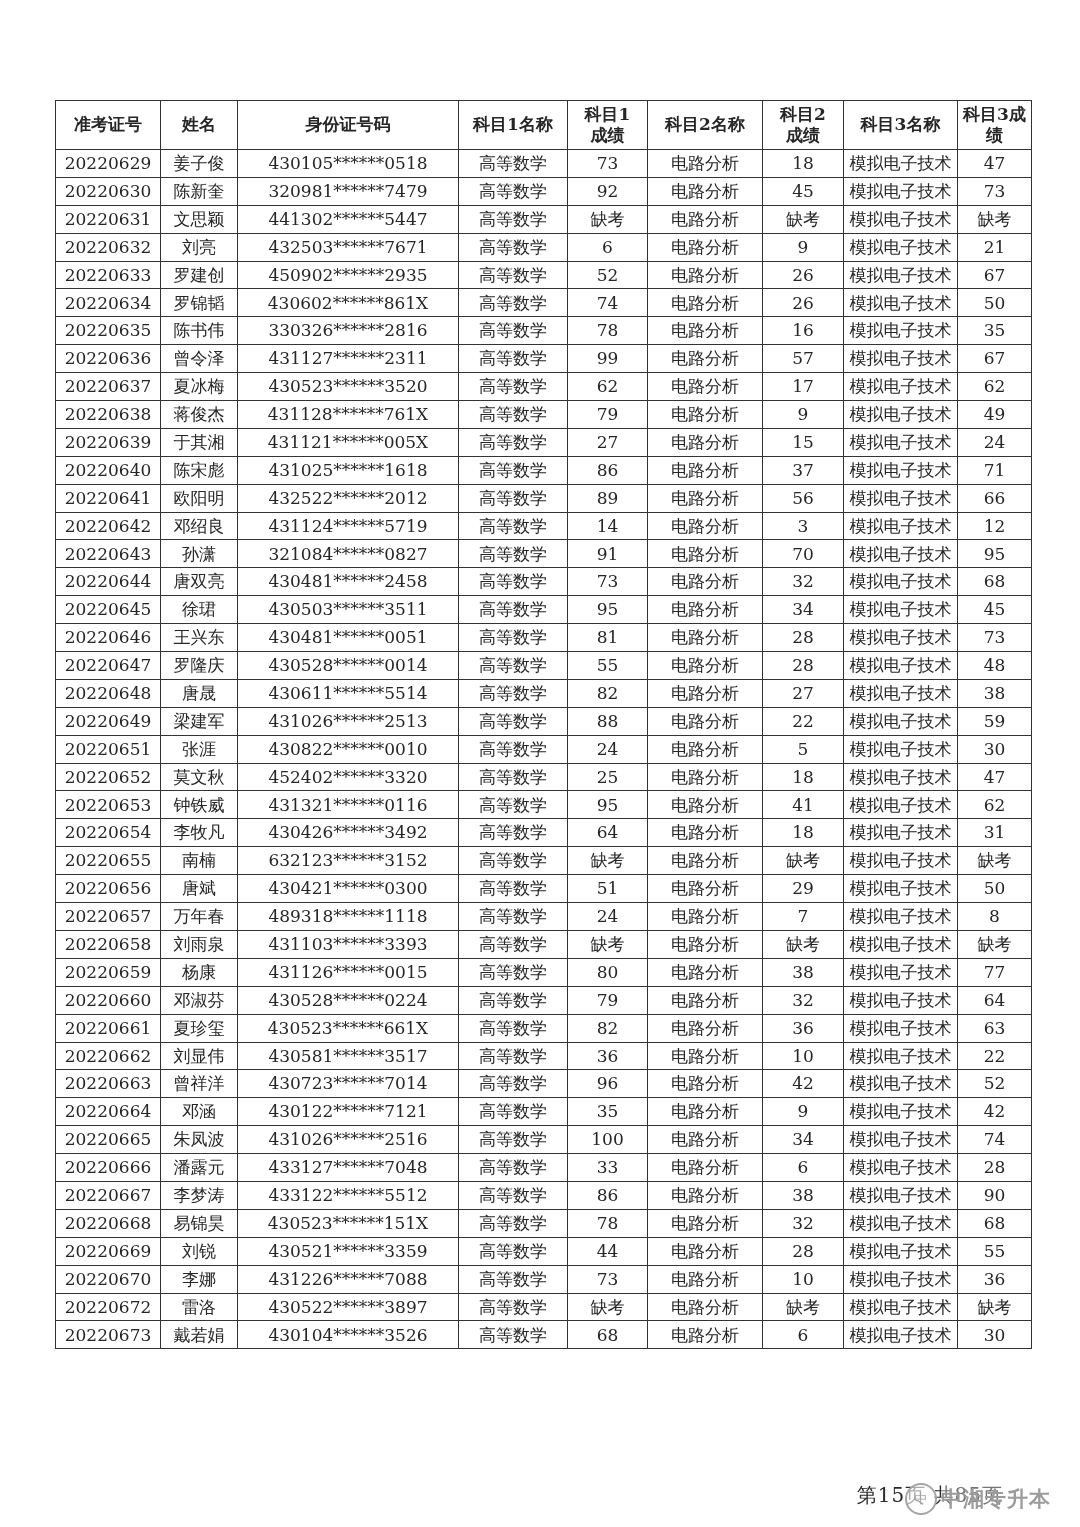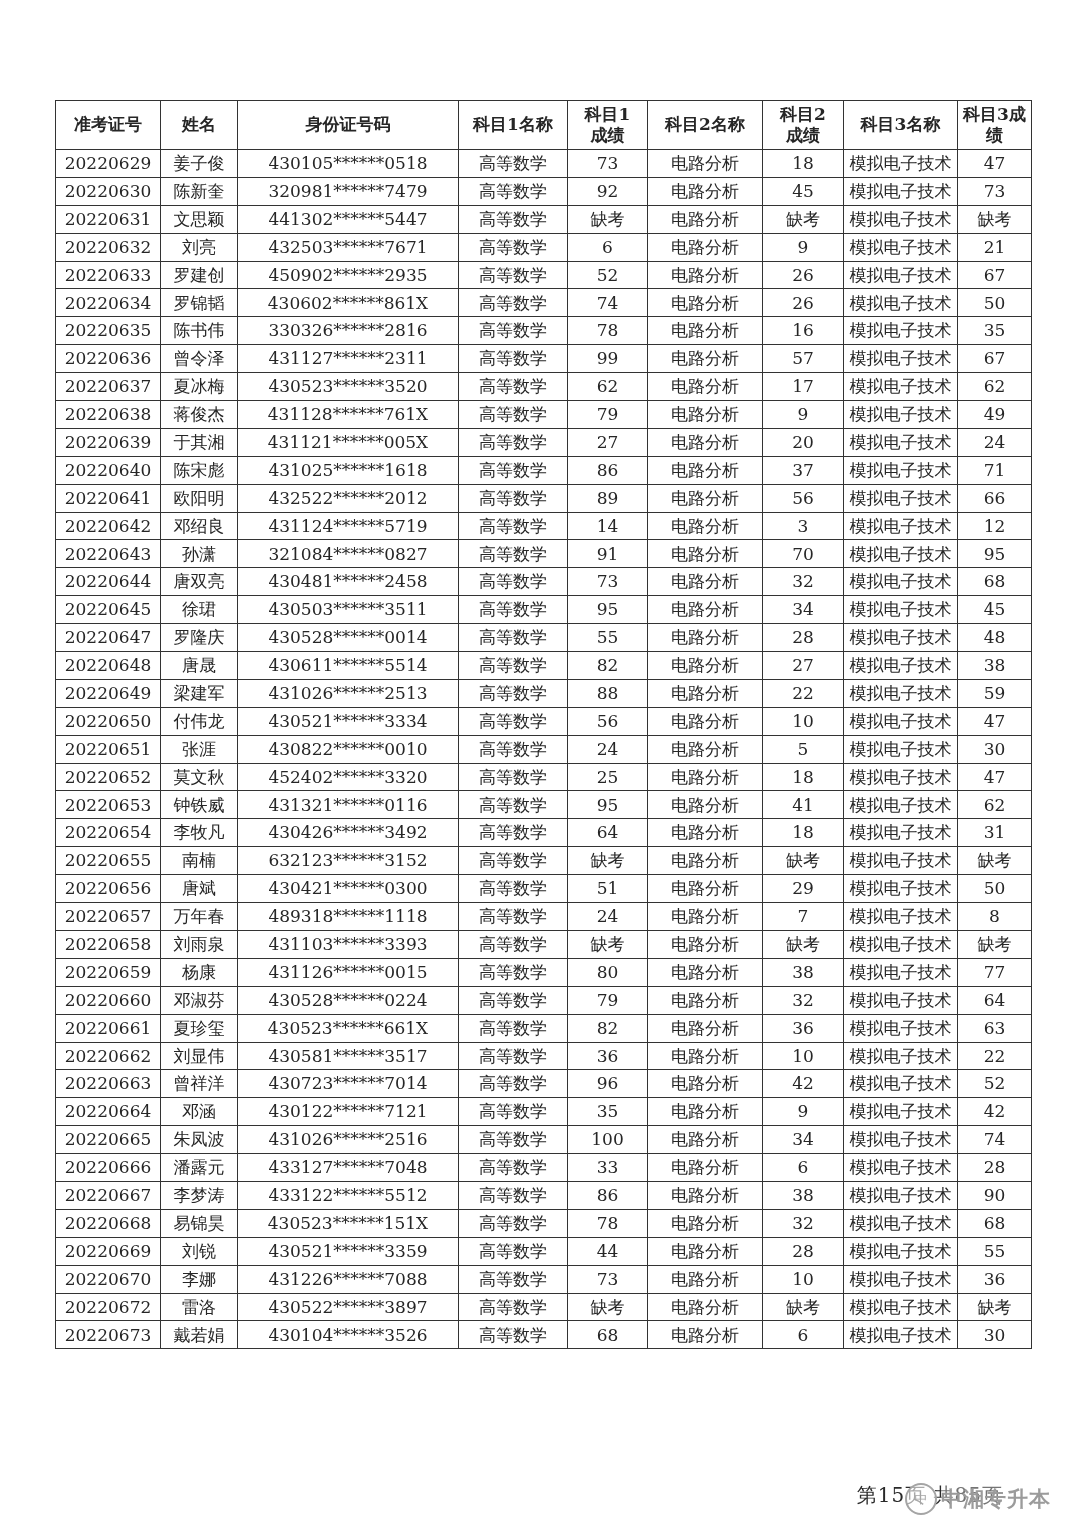--- a/index.html
+++ b/index.html
@@ -230,21 +230,21 @@
           <td>模拟电子技术</td>
           <td>49</td>
         </tr>
         <tr>
           <td>20220639</td>
           <td>于其湘</td>
           <td>431121******005X</td>
           <td>高等数学</td>
           <td>27</td>
           <td>电路分析</td>
-          <td>20</td>
+          <td>15</td>
           <td>模拟电子技术</td>
           <td>24</td>
         </tr>
         <tr>
           <td>20220640</td>
           <td>陈宋彪</td>
           <td>431025******1618</td>
           <td>高等数学</td>
           <td>86</td>
           <td>电路分析</td>
@@ -301,20 +301,31 @@
           <td>徐珺</td>
           <td>430503******3511</td>
           <td>高等数学</td>
           <td>95</td>
           <td>电路分析</td>
           <td>34</td>
           <td>模拟电子技术</td>
           <td>45</td>
         </tr>
         <tr>
+          <td>20220646</td>
+          <td>王兴东</td>
+          <td>430481******0051</td>
+          <td>高等数学</td>
+          <td>81</td>
+          <td>电路分析</td>
+          <td>28</td>
+          <td>模拟电子技术</td>
+          <td>73</td>
+        </tr>
+        <tr>
           <td>20220647</td>
           <td>罗隆庆</td>
           <td>430528******0014</td>
           <td>高等数学</td>
           <td>55</td>
           <td>电路分析</td>
           <td>28</td>
           <td>模拟电子技术</td>
           <td>48</td>
         </tr>
@@ -332,31 +343,20 @@
         <tr>
           <td>20220649</td>
           <td>梁建军</td>
           <td>431026******2513</td>
           <td>高等数学</td>
           <td>88</td>
           <td>电路分析</td>
           <td>22</td>
           <td>模拟电子技术</td>
           <td>59</td>
-        </tr>
-        <tr>
-          <td>20220650</td>
-          <td>付伟龙</td>
-          <td>430521******3334</td>
-          <td>高等数学</td>
-          <td>56</td>
-          <td>电路分析</td>
-          <td>10</td>
-          <td>模拟电子技术</td>
-          <td>47</td>
         </tr>
         <tr>
           <td>20220651</td>
           <td>张涯</td>
           <td>430822******0010</td>
           <td>高等数学</td>
           <td>24</td>
           <td>电路分析</td>
           <td>5</td>
           <td>模拟电子技术</td>

